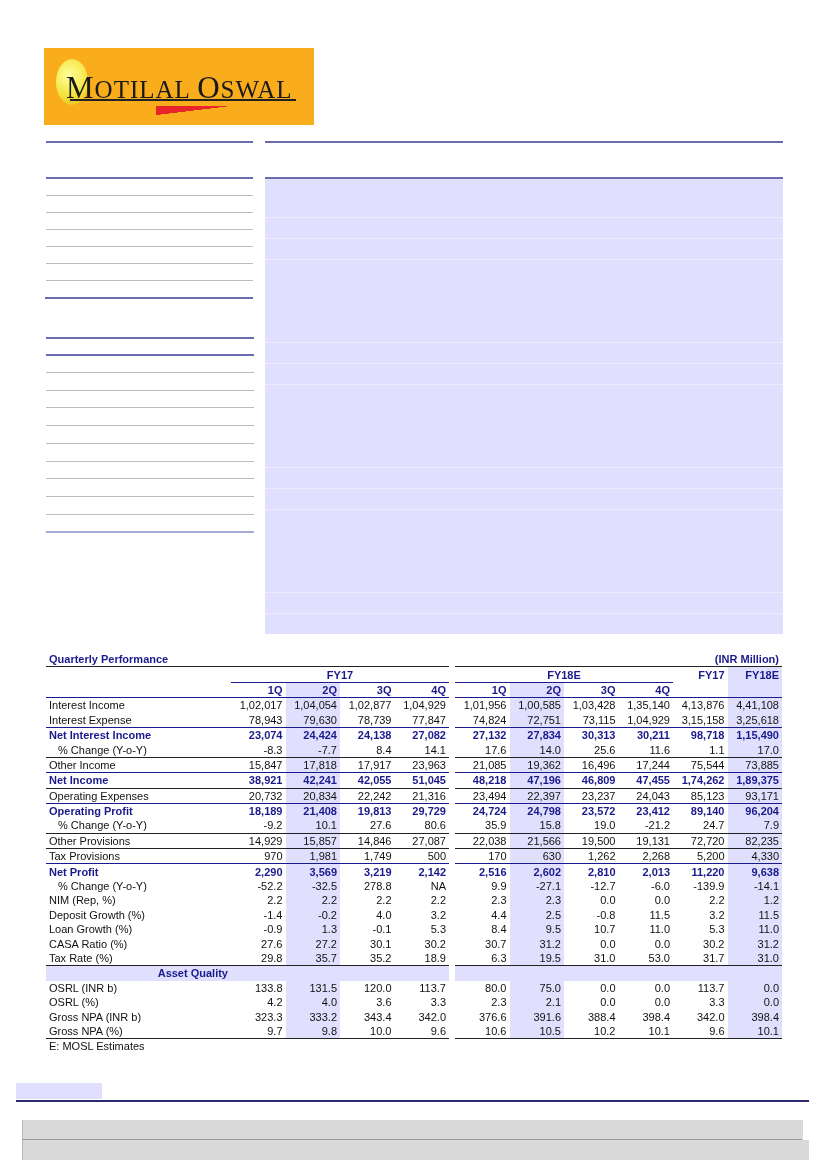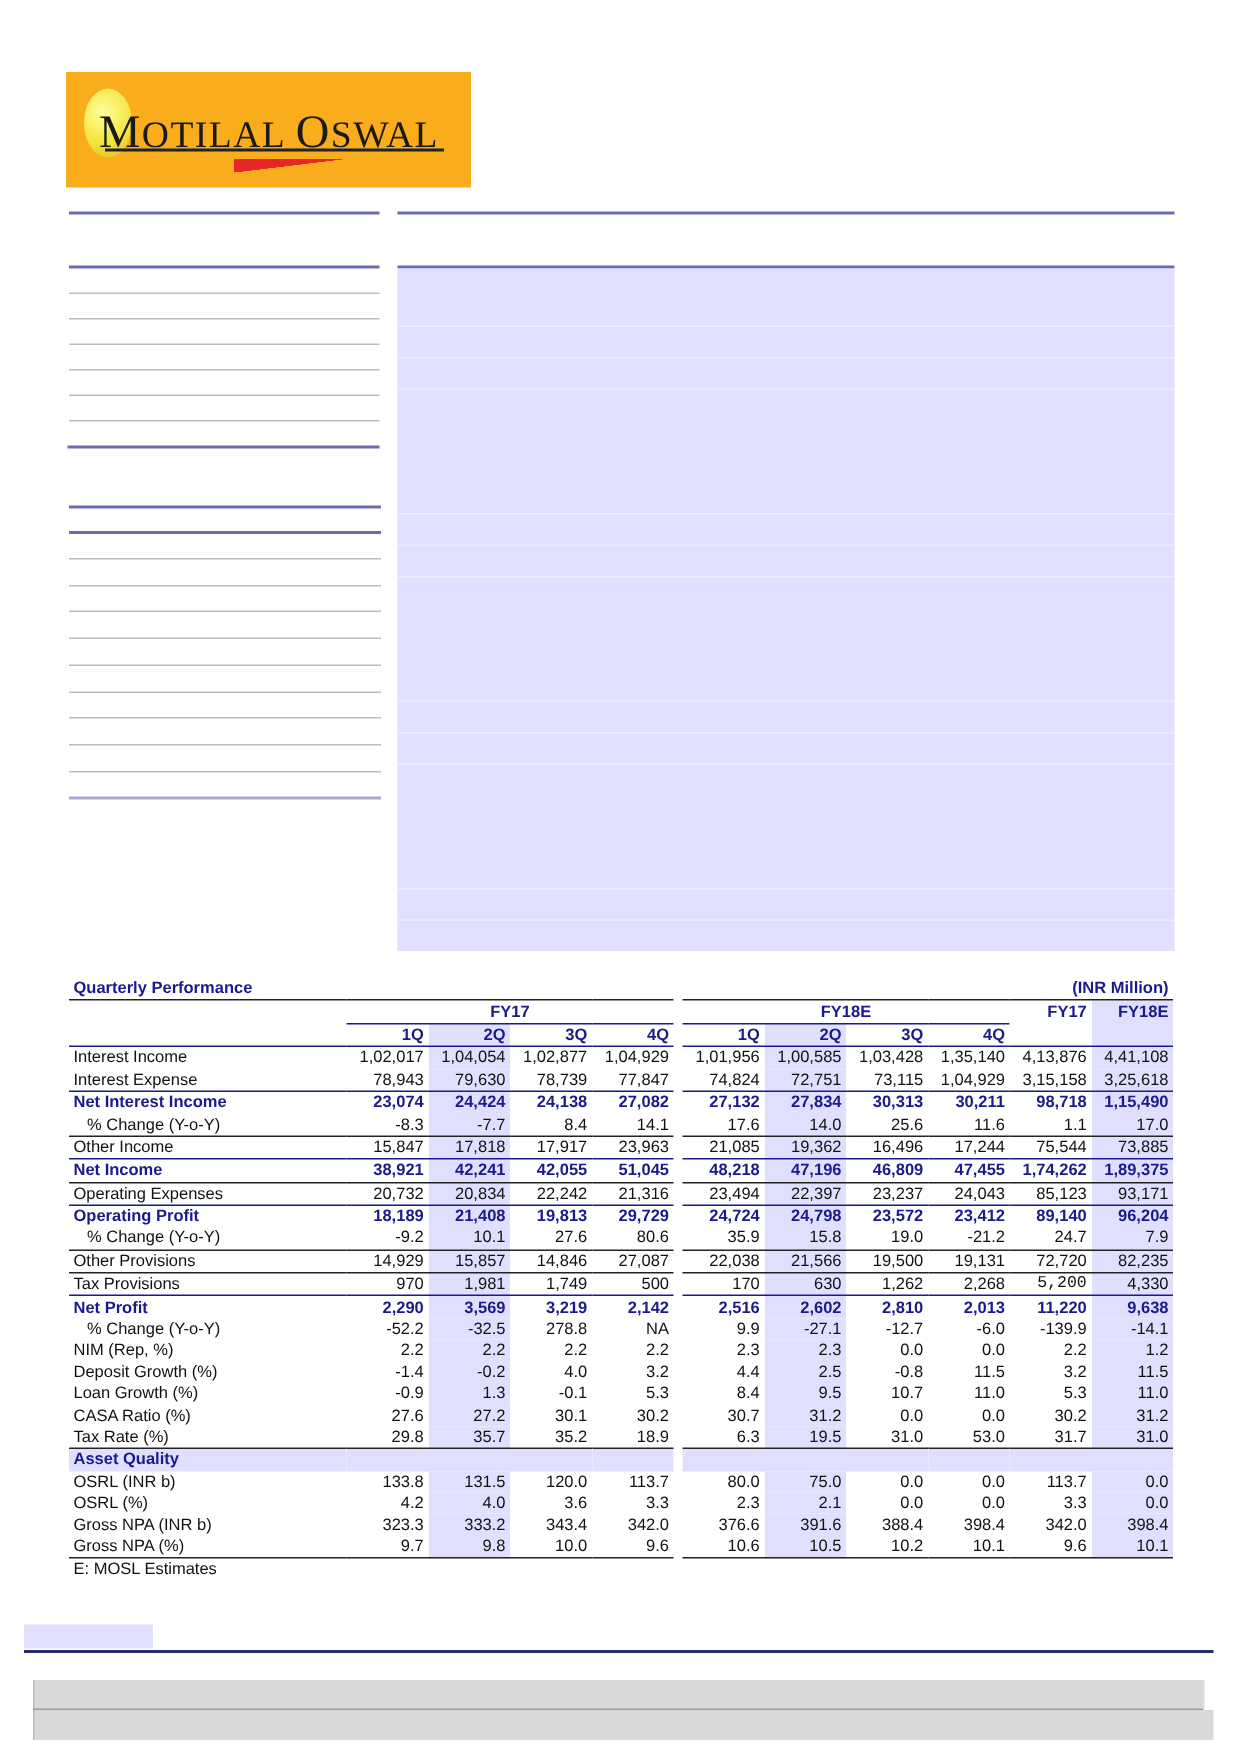--- a/index.html
+++ b/index.html
@@ -258,21 +258,21 @@
         <td class="lbl" style="border-top: 1.5px solid rgb(34, 34, 34);">Tax Provisions</td>
         <td class="num" style="border-top: 1.5px solid rgb(34, 34, 34);">970</td>
         <td class="num sh" style="border-top: 1.5px solid rgb(34, 34, 34);">1,981</td>
         <td class="num" style="border-top: 1.5px solid rgb(34, 34, 34);">1,749</td>
         <td class="num" style="border-top: 1.5px solid rgb(34, 34, 34);">500</td>
         <td class="gap"></td>
         <td class="num" style="border-top: 1.5px solid rgb(34, 34, 34);">170</td>
         <td class="num sh" style="border-top: 1.5px solid rgb(34, 34, 34);">630</td>
         <td class="num" style="border-top: 1.5px solid rgb(34, 34, 34);">1,262</td>
         <td class="num" style="border-top: 1.5px solid rgb(34, 34, 34);">2,268</td>
-        <td class="num" style="border-top: 1.5px solid rgb(34, 34, 34); font-family: Liberation Mono, monospace;">5,200</td>
+        <td class="num" style="border-top: 1.5px solid rgb(34, 34, 34);">5,200</td>
         <td class="num sh" style="border-top: 1.5px solid rgb(34, 34, 34); text-align: right;">4,330</td>
       </tr>
       <tr>
         <td class="lbl b" style="border-top: 1.5px solid rgb(26, 26, 140);">Net Profit</td>
         <td class="num b" style="border-top: 1.5px solid rgb(26, 26, 140);">2,290</td>
         <td class="num b sh" style="border-top: 1.5px solid rgb(26, 26, 140);">3,569</td>
         <td class="num b" style="border-top: 1.5px solid rgb(26, 26, 140);">3,219</td>
         <td class="num b" style="border-top: 1.5px solid rgb(26, 26, 140);">2,142</td>
         <td class="gap"></td>
         <td class="num b" style="border-top: 1.5px solid rgb(26, 26, 140);">2,516</td>
@@ -360,21 +360,21 @@
         <td class="num">18.9</td>
         <td class="gap"></td>
         <td class="num">6.3</td>
         <td class="num sh">19.5</td>
         <td class="num">31.0</td>
         <td class="num">53.0</td>
         <td class="num">31.7</td>
         <td class="num sh">31.0</td>
       </tr>
       <tr>
-        <td class="lbl b" style="border-top: 1.5px solid rgb(34, 34, 34); background: rgb(224, 224, 254);">Asset Quality</td>
+        <td class="lbl b" style="border-top: 1.5px solid rgb(34, 34, 34); background: rgb(224, 224, 254); text-align: right;">Asset Quality</td>
         <td style="background: rgb(224, 224, 254); border-top: 1.5px solid rgb(34, 34, 34);"></td>
         <td style="background: rgb(224, 224, 254); border-top: 1.5px solid rgb(34, 34, 34);"></td>
         <td style="background: rgb(224, 224, 254); border-top: 1.5px solid rgb(34, 34, 34);"></td>
         <td style="background: rgb(224, 224, 254); border-top: 1.5px solid rgb(34, 34, 34);"></td>
         <td class="gap"></td>
         <td style="background: rgb(224, 224, 254); border-top: 1.5px solid rgb(34, 34, 34);"></td>
         <td style="background: rgb(224, 224, 254); border-top: 1.5px solid rgb(34, 34, 34);"></td>
         <td style="background: rgb(224, 224, 254); border-top: 1.5px solid rgb(34, 34, 34);"></td>
         <td style="background: rgb(224, 224, 254); border-top: 1.5px solid rgb(34, 34, 34);"></td>
         <td style="background: rgb(224, 224, 254); border-top: 1.5px solid rgb(34, 34, 34);"></td>

